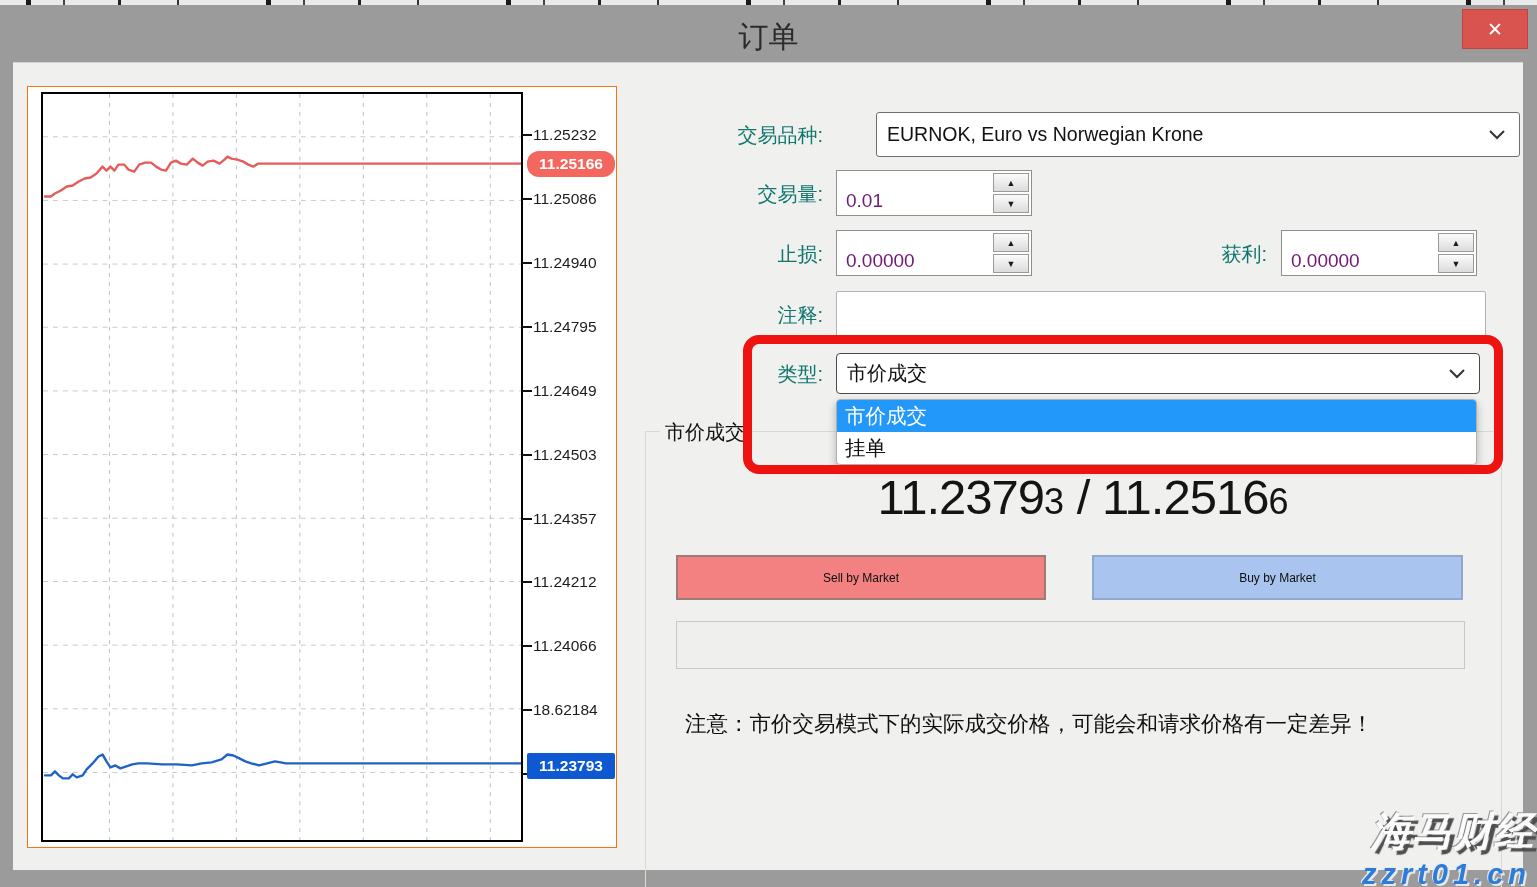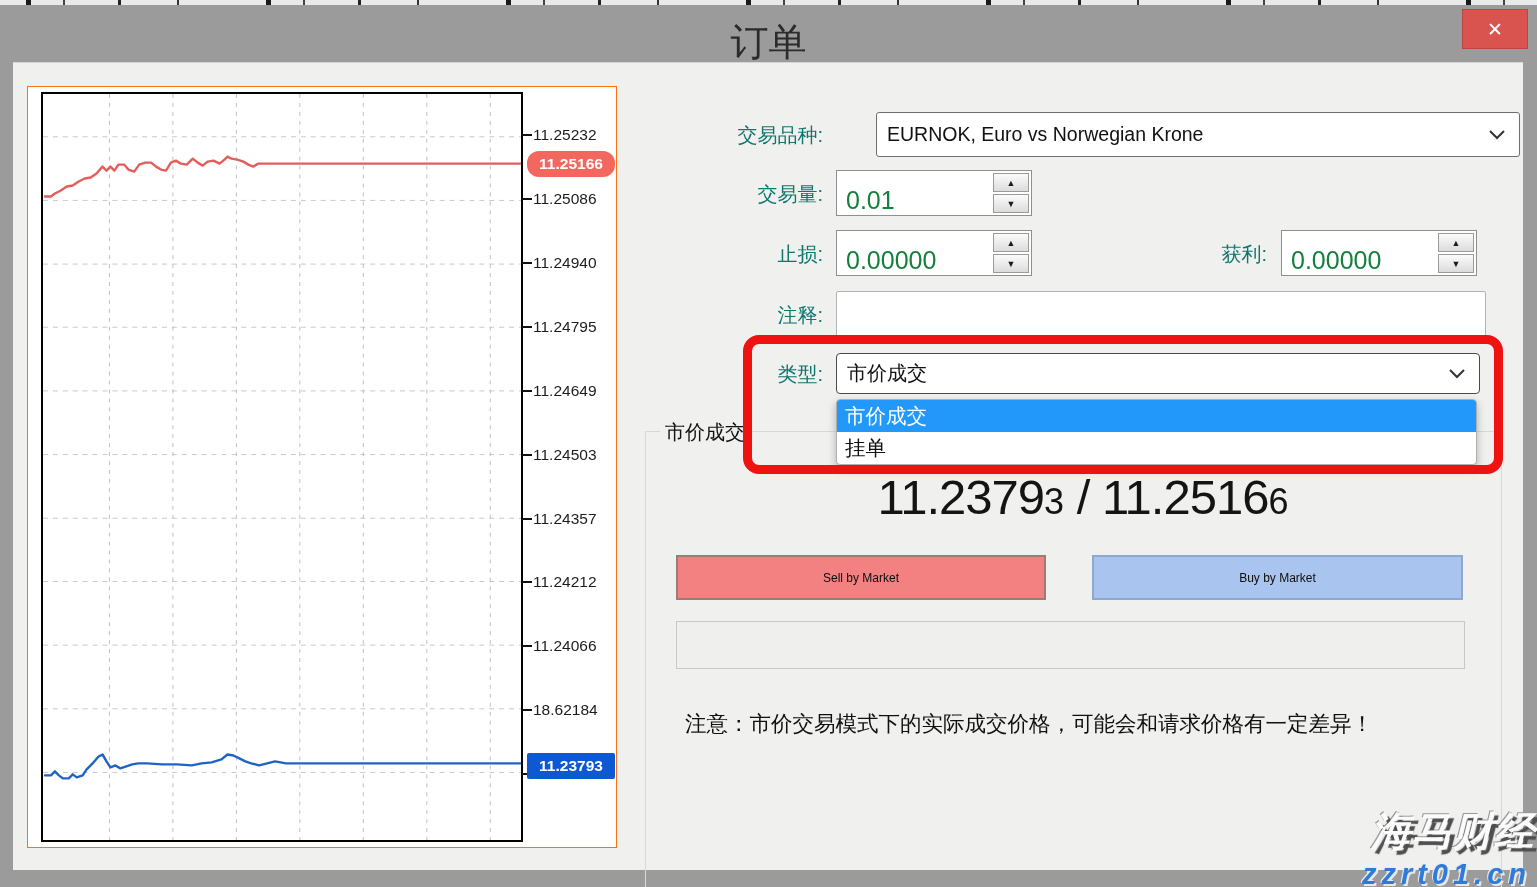--- a/index.html
+++ b/index.html
@@ -17,21 +17,21 @@
       repeating-linear-gradient(90deg,
         #e9e9e9 0 26px, #1a1a1a 26px 31px, #e9e9e9 31px 63px,
         #444 63px 65px, #e9e9e9 65px 118px, #222 118px 121px,
         #e9e9e9 121px 177px, #333 177px 179px, #e9e9e9 179px 240px);
   }
   .title-bar {
     position:absolute; left:0; top:5px; width:1537px; height:57px;
   }
   .window-title {
     position:absolute; left:0; top:12px; width:1537px;
-    text-align:center; font-size:38px; color:#2b2b2b;
+    text-align:center; font-size:30px; color:#2b2b2b;
   }
   .close-button {
     position:absolute; left:1462px; top:4px; width:66px; height:40px;
     background:#d9534f; border:1px solid #c0443f;
     display:flex; align-items:center; justify-content:center;
     cursor:pointer;
   }
   .close-button span { color:#fff; font-size:19px; }
 
   .dialog-body {
@@ -74,21 +74,21 @@
     font-size:19.5px; color:#111; display:flex; align-items:center;
     padding-left:10px;
   }
   .combo { justify-content:space-between; padding-right:14px; }
   .chev { width:16px; height:10px; flex:0 0 auto; }
   .spin-wrap {
     position:absolute; background:#fff; border:1px solid #8f8f8f;
     display:flex; align-items:stretch;
   }
   .spin-value {
-    flex:1; font-size:25px; color:#15803d; display:flex; align-items:center; padding-left:9px;margin-top:15px;
+    flex:1; font-size:19px; color:#701a75; display:flex; align-items:center; padding-left:9px;margin-top:15px;
   }
   .spin-col { width:40px; display:flex; flex-direction:column; padding:2px; gap:2px; }
   .spin-btn {
     flex:1; border:1px solid #9a9a9a; background:linear-gradient(#fbfbfb,#dcdcdc);
     display:flex; align-items:center; justify-content:center;
     font-size:9px; color:#1a1a1a; cursor:pointer;
   }
   .comment-box { border:1px solid #b3b3b3; border-radius:2px; }
 
   .annotation-box {

